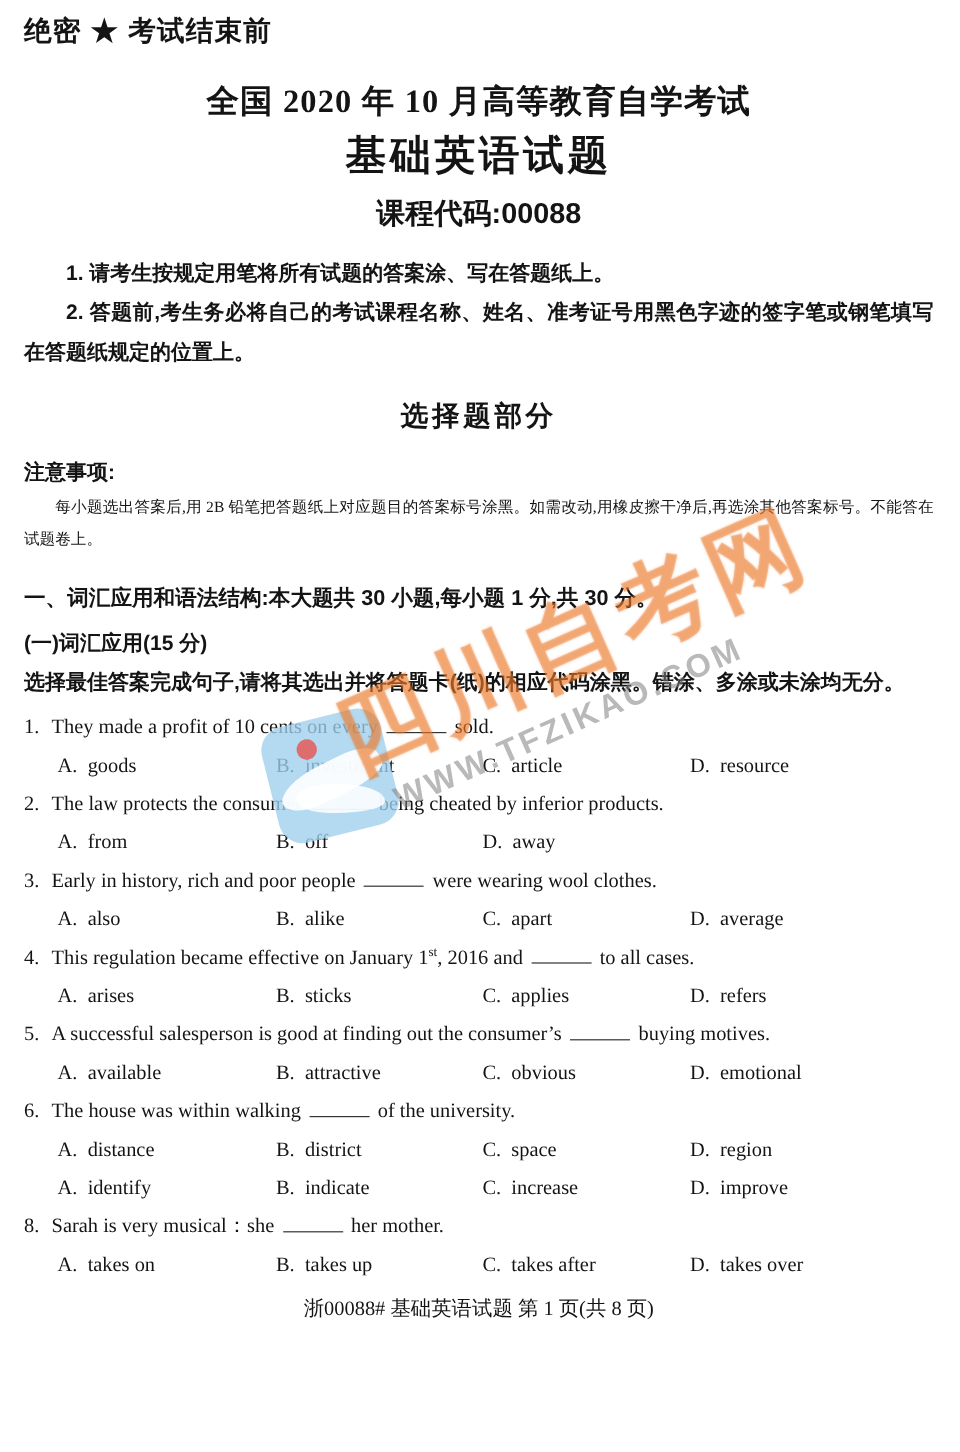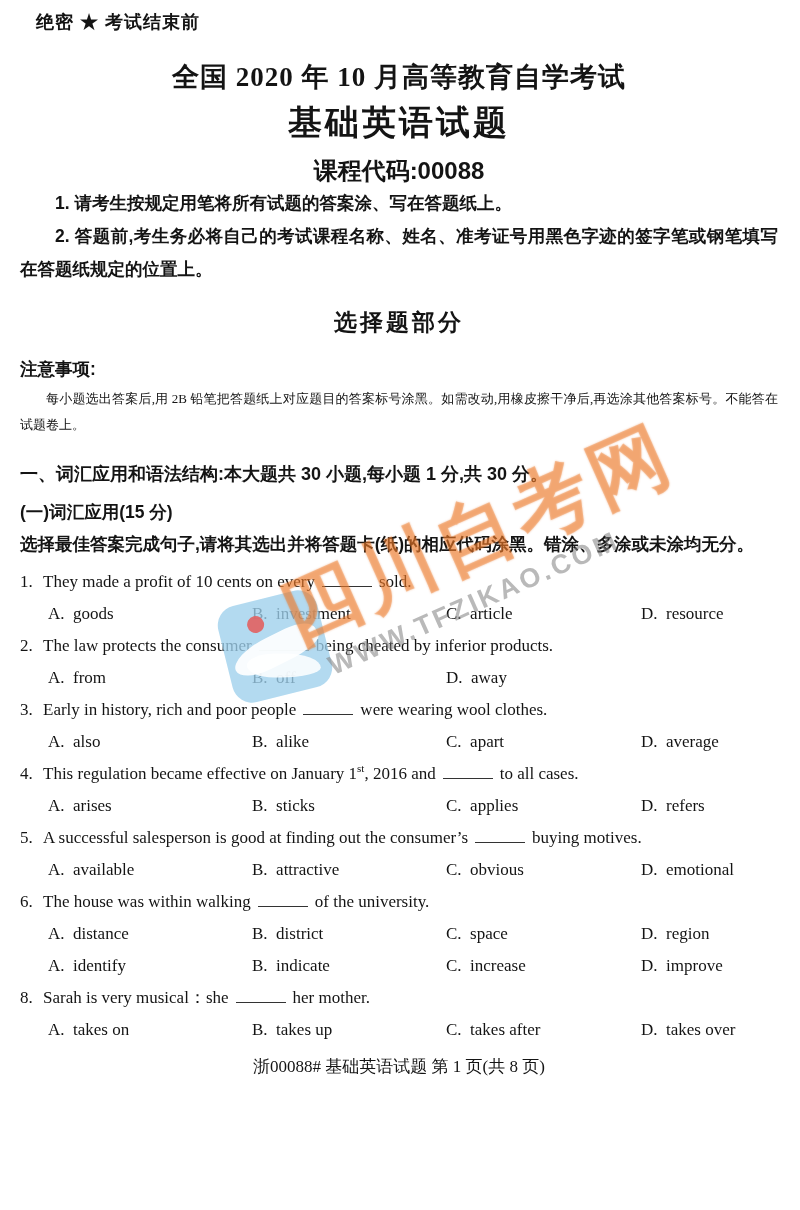--- a/index.html
+++ b/index.html
@@ -8,27 +8,27 @@
     width: 800px; height: 1210px;
     background: #ffffff;
     color: #141414;
     font-family: "Liberation Serif", serif;
     position: relative;
     overflow: hidden;
   }
   .page { position: relative; padding: 10px 22px 0 20px; z-index: 1; }
   .hei { font-family: "Liberation Sans", sans-serif; }
 
-  .security { font-size: 18px; font-weight: bold; letter-spacing: 1px; margin-left: 16px; }
+  .security { font-size: 23px; font-weight: bold; letter-spacing: 1px; }
 
   .title-line1 { text-align: center; font-size: 27px; font-weight: bold; margin-top: 25px; letter-spacing: 1px; }
   .title-line2 { text-align: center; font-size: 34px; font-weight: bold; margin-top: 5px; letter-spacing: 3px; }
   .title-line3 { text-align: center; font-size: 24px; font-weight: bold; margin-top: 9px; }
 
-  .gen-instructions { }
+  .gen-instructions { margin-top: 17px; }
   .gen-instructions p {
     margin: 0; text-indent: 2em; text-align: justify;
     font-size: 17.5px; font-weight: bold; line-height: 1.88;
   }
 
   .section-heading { text-align: center; font-size: 23px; font-weight: bold; margin-top: 21px; letter-spacing: 3px; }
 
   .notes-title { margin-top: 15px; font-size: 17.5px; font-weight: bold; line-height: 1.9; }
   .notes-body {
     margin: 0; text-indent: 2em; text-align: justify;
@@ -42,21 +42,21 @@
   .question-list { margin-top: 4px; font-size: 17px; }
   .stem { line-height: 32px; }
   .qnum { display: inline-block; min-width: 16px; margin-right: 7px; }
   .blank {
     display: inline-block; width: 50px; height: 2px;
     border-bottom: 1px solid #333; margin: 0 7px;
   }
   sup.ordinal { font-size: 11px; line-height: 0; }
   .options {
     line-height: 32px; padding-left: 28px;
-    display: grid; grid-template-columns: 182px 172px 173px auto; gap: 22px;
+    display: grid; grid-template-columns: 182px 172px 173px auto;
   }
   .opt { white-space: pre; }
 
   .footer { text-align: center; font-size: 17px; margin-top: 8px; line-height: 1.5; }
 
   
   .watermark { position: absolute; inset: 0; pointer-events: none; z-index: 2; }
   .wm-brand {
     position: absolute; left: 286px; top: 568px;
     transform: rotate(-24deg); transform-origin: left center;

